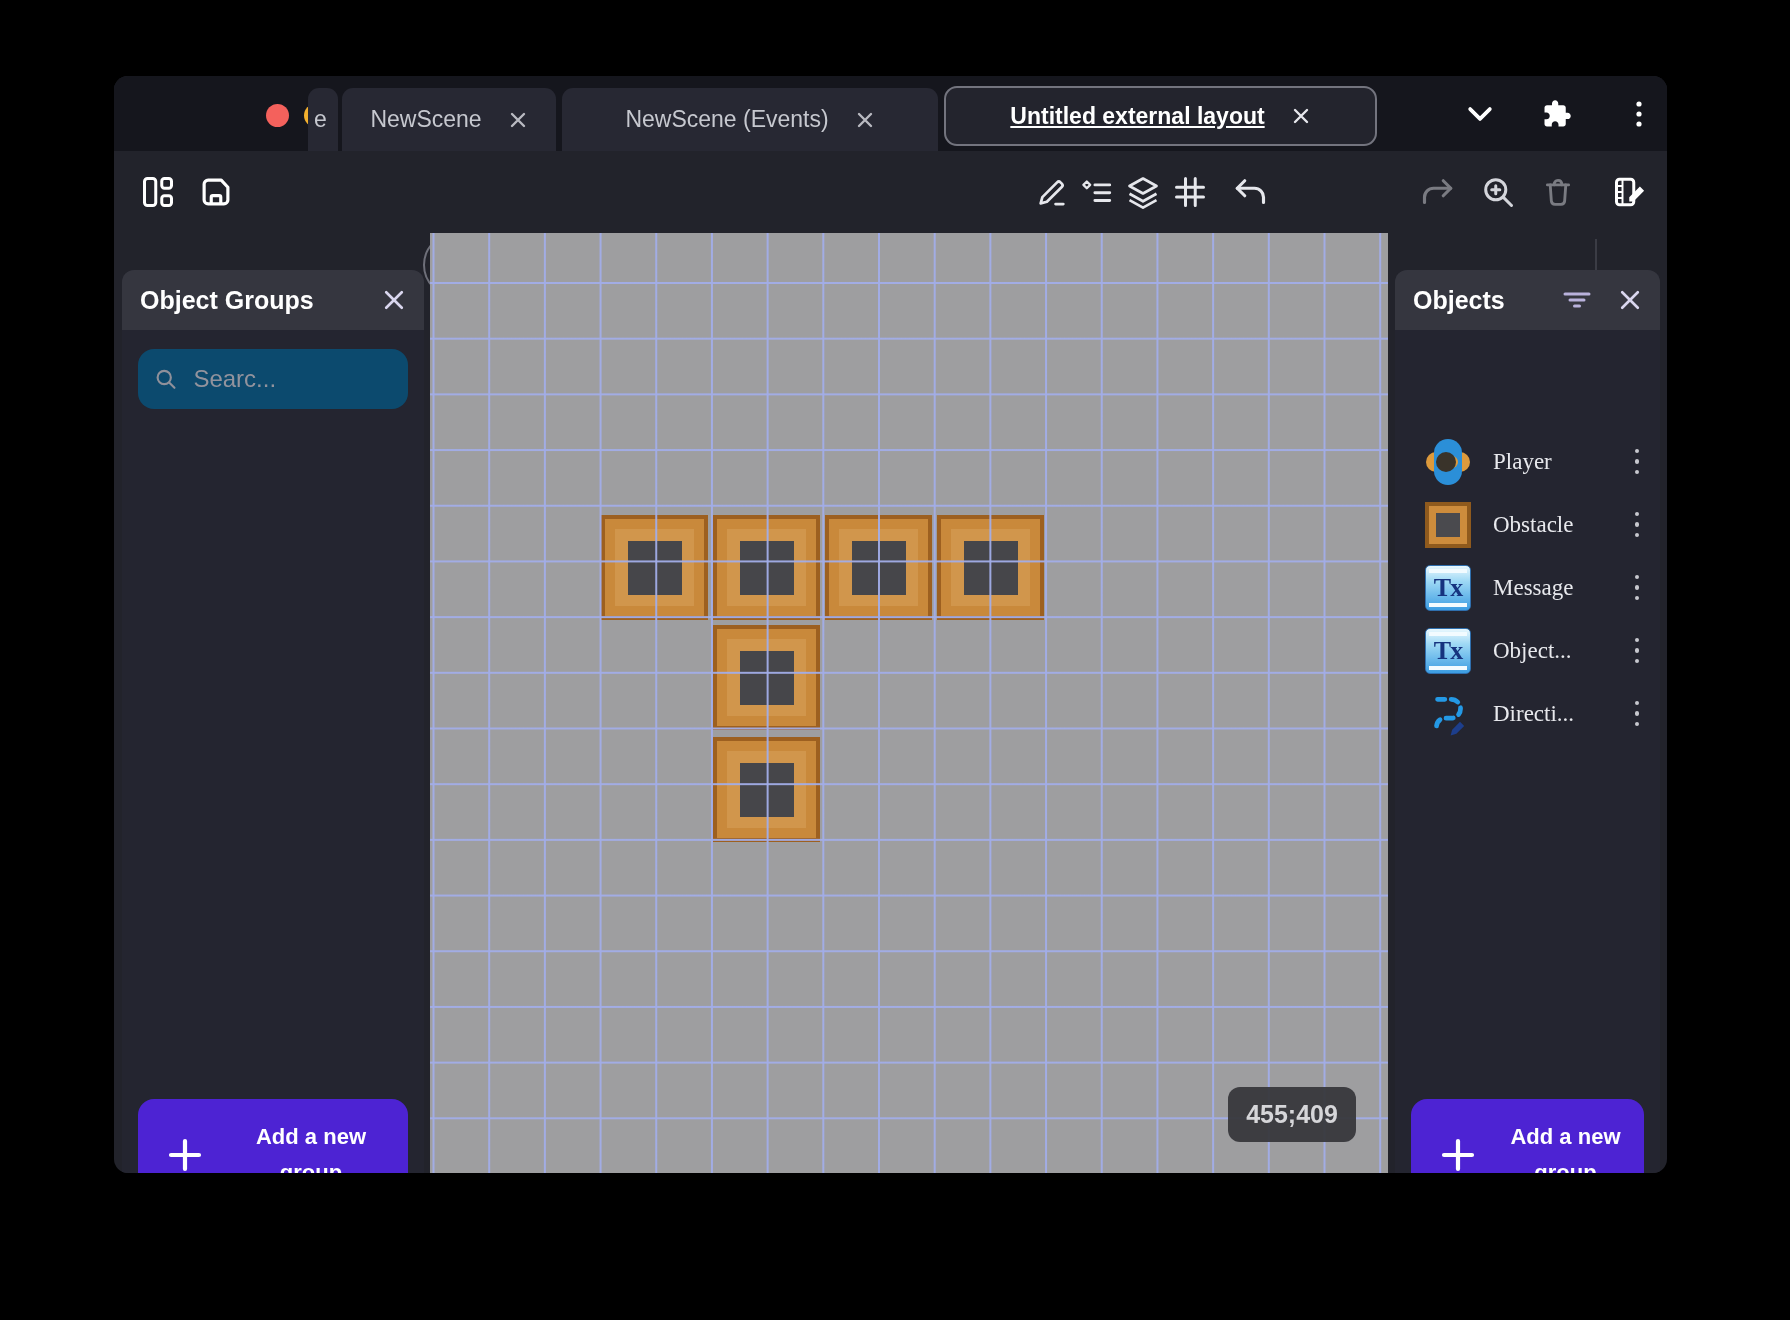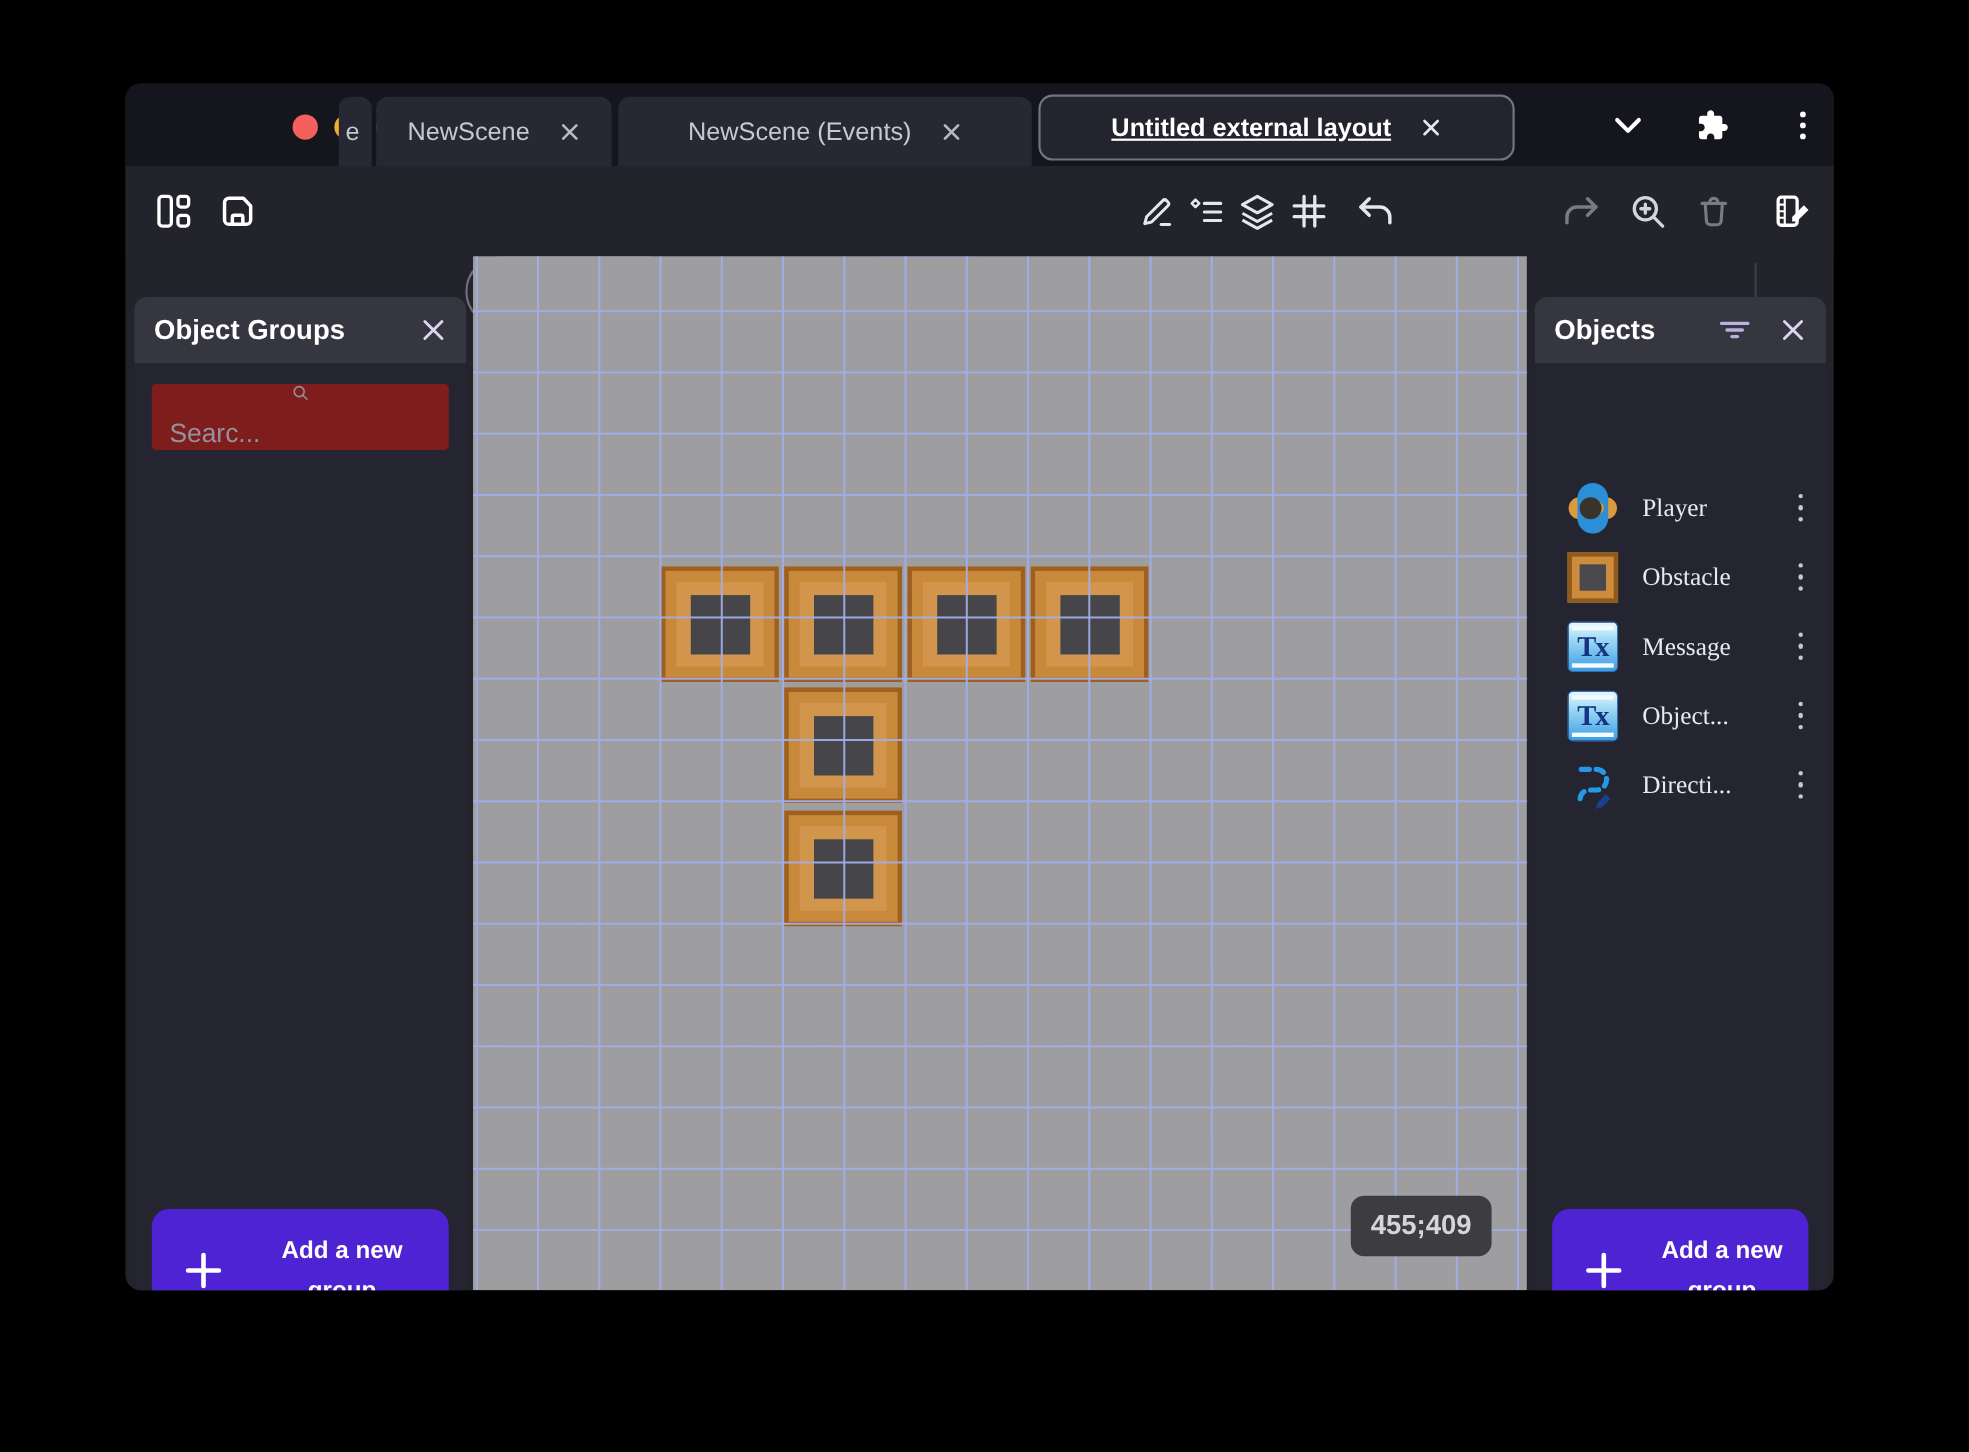--- a/index.html
+++ b/index.html
@@ -46,22 +46,22 @@
                 background:#c5b5f2; display:flex; align-items:center; justify-content:center; cursor:pointer; }
   .vsep { position:absolute; top:88px; width:2px; height:52px; background:#3b3c45; }
 
   
   .panel { position:absolute; top:152px; height:938px; background:#242530; border-radius:12px; overflow:hidden;margin-top:42px; }
   .panel-left { left:8px; width:302px; }
   .panel-right { left:1281px; width:265px; }
   .panel-header { height:60px; background:#35363f; display:flex; align-items:center;
                   padding:0 18px; color:#fff; font-size:25px; font-weight:bold; }
   .panel-header .spacer { flex:1; }
-  .searchbox { position:absolute; left:16px; right:16px; top:79px; height:60px; background:#7f1d1d;
-               border-radius:4px; display:flex; align-items:center; padding:0 16px; gap:16px;flex-direction:column; }
+  .searchbox { position:absolute; left:16px; right:16px; top:79px; height:60px; background:#0c4a6e;
+               border-radius:16px; display:flex; align-items:center; padding:0 16px; gap:16px; }
   .searchbox input { background:transparent; border:none; outline:none; color:#d9dae0;
                      font-size:24px; width:100%; font-family:"Liberation Sans",sans-serif; }
   .searchbox input::placeholder { color:#92939d; }
   .add-btn { position:absolute; left:16px; right:16px; bottom:9px; height:100px; background:#4d23d3;
              border-radius:16px; border:none; color:#fff; display:flex; align-items:center;
              padding:12px 10px 0 26px; gap:18px; cursor:pointer; }
   .add-btn .lbl { flex:1; text-align:center; font-size:22px; font-weight:bold; line-height:36px;
                   font-family:"Liberation Sans",sans-serif; color:#fff; }
 
   

